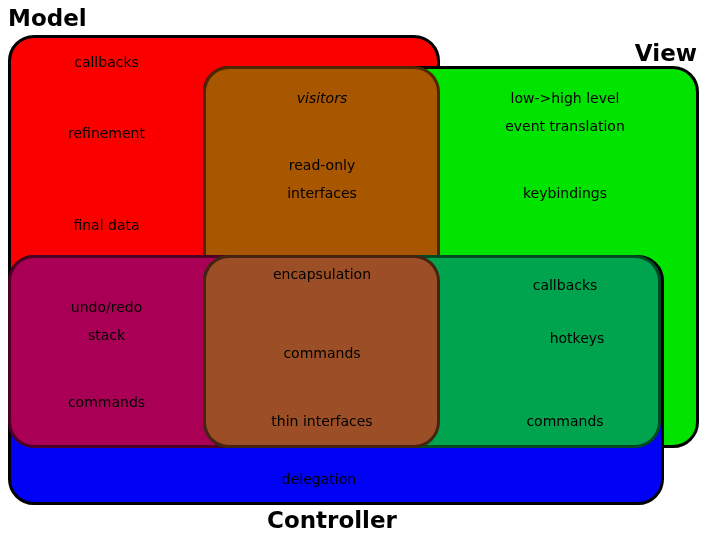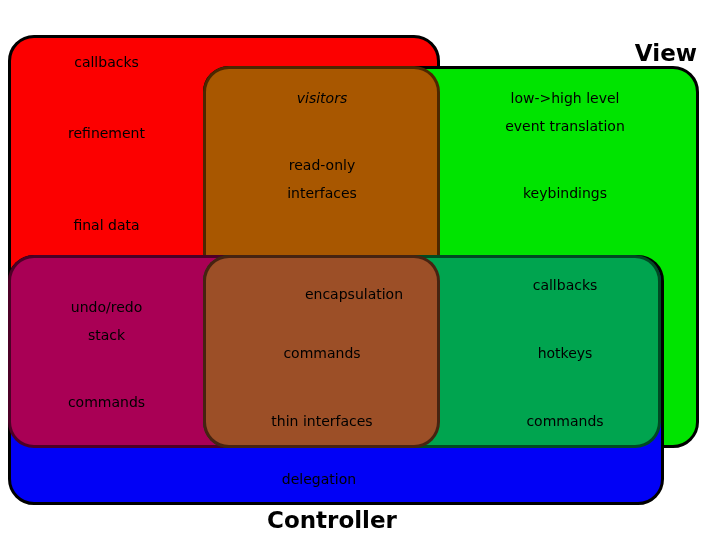--- a/index.html
+++ b/index.html
@@ -27,40 +27,41 @@
   .r-vc         {left:203px;top:255px; width:458px; height:193px; z-index:6;}
   .r-mvc        {left:203px;top:255px; width:237px; height:193px; z-index:7;}
   
   .col1{left:8px;width:197px;}
   .col2{left:204px;width:236px;}
   .col3{left:440px;width:250px;}
   .t-m1{top:48px;}  .t-m2{top:119px;} .t-m3{top:211px;}
   .t-b1{top:84px;font-style:italic;}  .t-b2{top:151px;}
   .t-v1{top:84px;}  .t-v2{top:179px;}
   .t-p1{top:293px;text-align:center;} .t-p2{top:388px;}
-  .t-c1{top:280px;margin-left:32px;} .t-c2{top:339px;} .t-c3{top:407px;}
-  .t-g1{top:271px;} .t-g2{top:339px;} .t-g3{top:407px;}
+  .t-c1{top:260px;} .t-c2{top:339px;} .t-c3{top:407px;}
+  .t-g1{top:271px;} .t-g2{top:324px;padding-left:12px;} .t-g3{top:407px;}
   .t-delegation{left:104px;width:430px;top:465px;text-align:center;}
   .title-model{left:8px;top:5px;}
   .title-view{right:7px;top:40px;text-align:right;margin-left:20px;}
   .title-controller{left:232px;width:200px;top:507px;text-align:center;}
 </style>
 </head>
 <body>
 
 <div class="canvas">
 
   <div class="rect outer r-model" style="background: rgb(252, 0, 0);"></div>
   <div class="rect outer r-view" style="background: rgb(0, 228, 0);"></div>
   <div class="rect inner r-mv" style="background: rgb(168, 87, 0);"></div>
   <div class="rect outer r-controller" style="background: rgb(1, 1, 246);"></div>
   <div class="rect inner r-mc" style="background: rgb(169, 0, 85);"></div>
   <div class="rect inner r-vc" style="background: rgb(0, 164, 79);"></div>
   <div class="rect inner r-mvc" style="background: rgb(156, 79, 39);"></div>
 
+  <div class="title title-model">Model</div>
   <div class="title title-view">View</div>
   <div class="title title-controller">Controller</div>
 
   <div class="txt col1 t-m1">
     <div>callbacks</div>
   </div>
   <div class="txt col1 t-m2">
     <div>refinement</div>
   </div>
   <div class="txt col1 t-m3">

